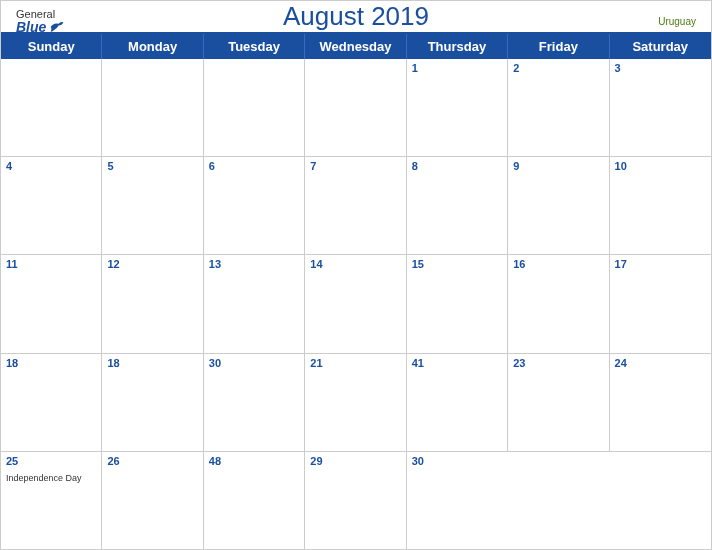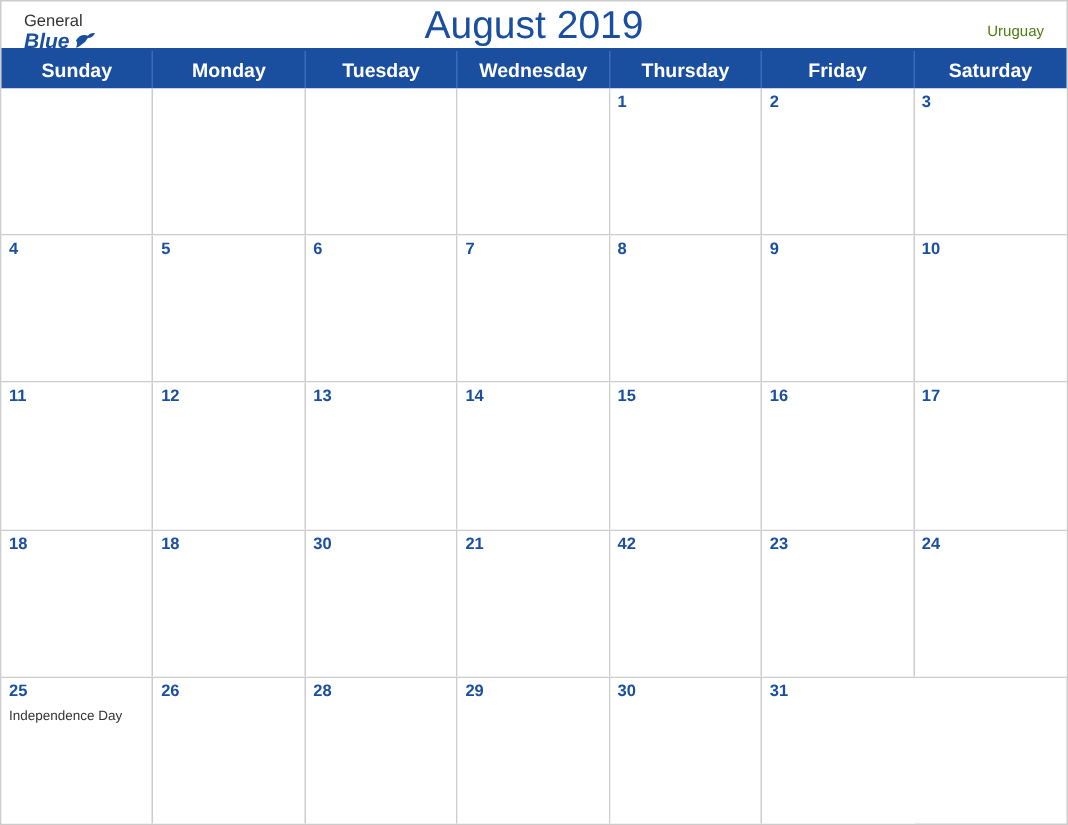--- a/index.html
+++ b/index.html
@@ -233,42 +233,39 @@
           <div class="day-cell has-date">
             <span class="day-number">18</span>
           </div>
           <div class="day-cell has-date">
             <span class="day-number">30</span>
           </div>
           <div class="day-cell has-date">
             <span class="day-number">21</span>
           </div>
           <div class="day-cell has-date">
-            <span class="day-number">42</span>
+            <span class="day-number">41</span>
           </div>
           <div class="day-cell has-date">
             <span class="day-number">23</span>
           </div>
           <div class="day-cell has-date">
             <span class="day-number">24</span>
           </div>
         </div>
         <div class="week-row">
           <div class="day-cell has-date"><span class="day-number">25</span><span class="day-event">Independence Day</span></div>
           <div class="day-cell has-date">
             <span class="day-number">26</span>
           </div>
           <div class="day-cell has-date">
-            <span class="day-number">28</span>
+            <span class="day-number">48</span>
           </div>
           <div class="day-cell has-date">
             <span class="day-number">29</span>
           </div>
           <div class="day-cell has-date">
             <span class="day-number">30</span>
-          </div>
-          <div class="day-cell has-date">
-            <span class="day-number">31</span>
           </div>
         </div>
       </div>
   </div>
 </div>
 
 </body></html>

